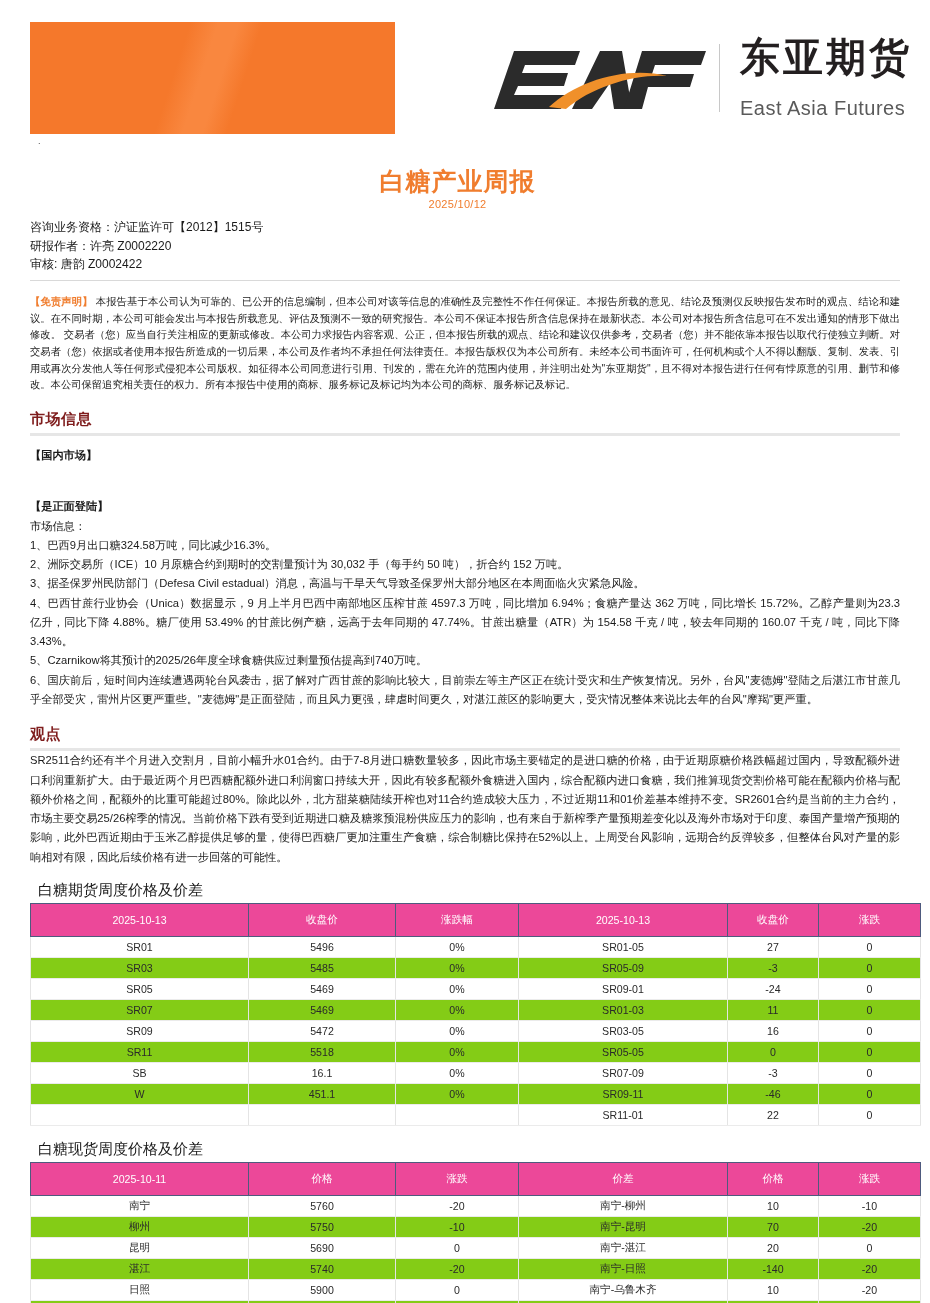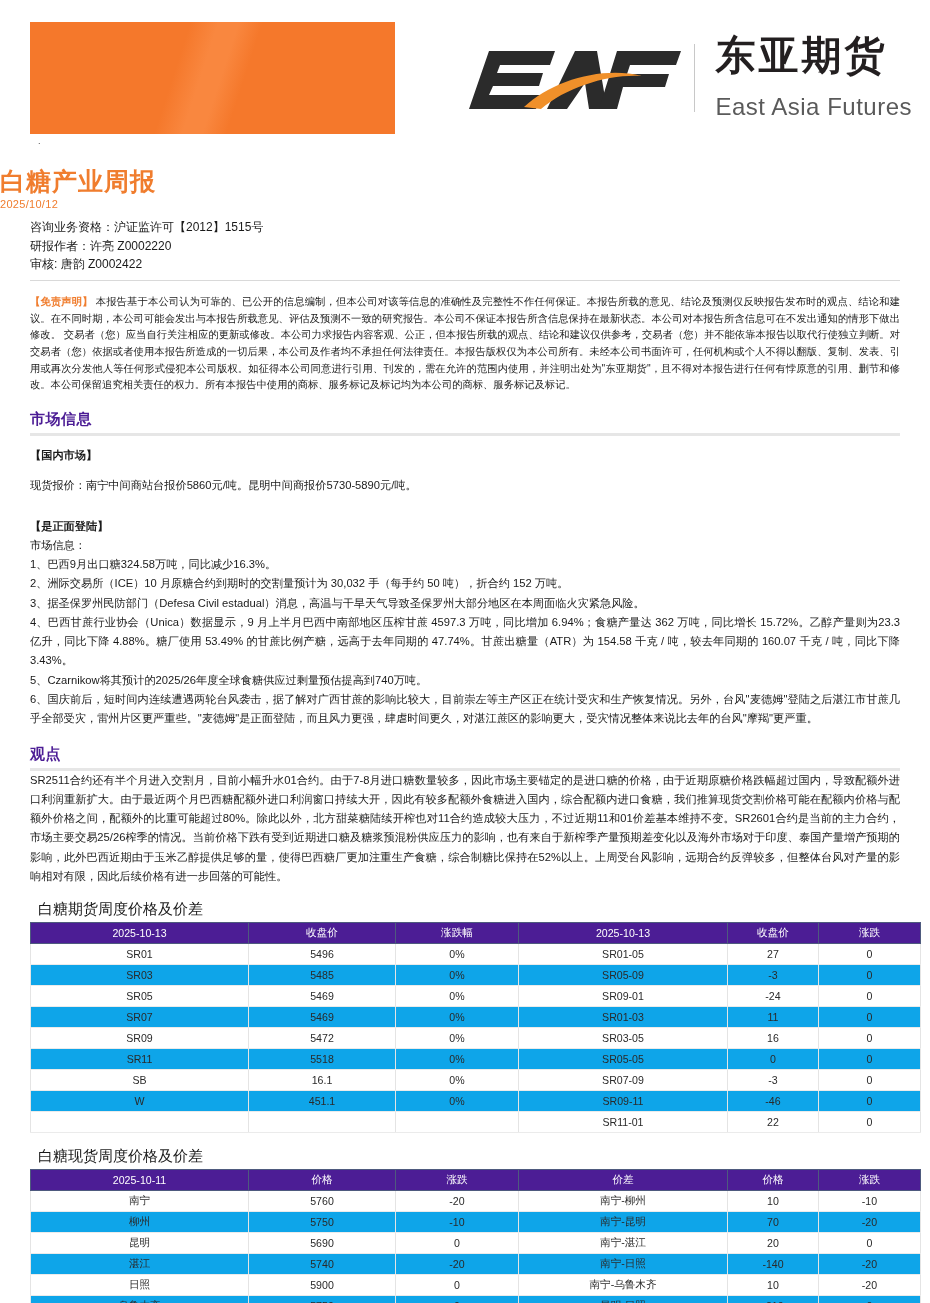--- a/index.html
+++ b/index.html
@@ -49,37 +49,37 @@
   }
   .brand-cn {
     font-size: 40px;
     font-weight: 700;
     letter-spacing: 3px;
     color: #231f20;
     line-height: 1.08;
     font-family: "DejaVu Sans", "Liberation Sans", sans-serif;
   }
   .brand-en {
-    font-size: 24px;
+    font-size: 20px;
     color: #5a5a5a;
     letter-spacing: 0.5px;
     line-height: 1.2;
     margin-top: 16px;
   }
 
   .tiny-dot {
     margin: 2px 0 0 38px;
     font-size: 9px;
     color: #444;
     height: 12px;
   }
 
   
   .title-block {
-    text-align: left;
+    text-align: center;
     padding-right: 15px;
     margin-top: 18px;
   }
   .report-title {
     color: #f07d2e;
     font-size: 25px;
     font-weight: 700;
     letter-spacing: 1px;
     line-height: 1.25;
     font-family: "DejaVu Sans", "Liberation Sans", sans-serif;
@@ -116,21 +116,21 @@
   }
 
   
   .section-head {
     margin: 16px 30px 0 30px;
   }
   .section-head h2 {
     margin: 0 0 4px 0;
     font-size: 15px;
     font-weight: 700;
-    color: #4c1d95;
+    color: #7f1d1d;
     letter-spacing: 0.5px;
     font-family: "DejaVu Sans", "Liberation Sans", sans-serif;
   }
   .section-rule {
     height: 3px;
     background: #e6e6e6;
     width: 100%;
   }
 
   .body-block {
@@ -153,38 +153,38 @@
     color: #1a1a1a;
   }
   table.grid {
     border-collapse: collapse;
     table-layout: fixed;
     margin-left: 30px;
     width: 890px;
     font-size: 10.6px;
   }
   table.grid th {
-    background: #4c1d95;
+    background: #ec4899;
     color: #ffffff;
     font-weight: 400;
-    height: 21px;
+    height: 33px;
     text-align: center;
     border: 1px solid #4e5a7e;
     font-size: 10.6px;
   }
   table.grid td {
     height: 21px;
     text-align: center;
     border-left: 1px solid #e4e4e4;
     border-right: 1px solid #e4e4e4;
     border-bottom: 1px solid #ebebeb;
     color: #2a2a2a;
     background: #ffffff;
   }
-  table.grid tr.alt td { background: #0ea5e9; }
+  table.grid tr.alt td { background: #84cc16; }
   table.grid td.blank { border-left-color: #e4e4e4; }
   .c1 { width: 218px; }
   .c2 { width: 147px; }
   .c3 { width: 123px; }
   .c4 { width: 209px; }
   .c5 { width: 91px; }
   .c6 { width: 102px; }
 </style>
 </head>
 <body>
@@ -226,21 +226,20 @@
   <span>本报告基于本公司认为可靠的、已公开的信息编制，但本公司对该等信息的准确性及完整性不作任何保证。本报告所载的意见、结论及预测仅反映报告发布时的观点、结论和建议。在不同时期，本公司可能会发出与本报告所载意见、评估及预测不一致的研究报告。本公司不保证本报告所含信息保持在最新状态。本公司对本报告所含信息可在不发出通知的情形下做出修改。 交易者（您）应当自行关注相应的更新或修改。本公司力求报告内容客观、公正，但本报告所载的观点、结论和建议仅供参考，交易者（您）并不能依靠本报告以取代行使独立判断。对交易者（您）依据或者使用本报告所造成的一切后果，本公司及作者均不承担任何法律责任。本报告版权仅为本公司所有。未经本公司书面许可，任何机构或个人不得以翻版、复制、发表、引用或再次分发他人等任何形式侵犯本公司版权。如征得本公司同意进行引用、刊发的，需在允许的范围内使用，并注明出处为"东亚期货"，且不得对本报告进行任何有悖原意的引用、删节和修改。本公司保留追究相关责任的权力。所有本报告中使用的商标、服务标记及标记均为本公司的商标、服务标记及标记。</span>
 </div>
 
 <div class="section-head">
   <h2>市场信息</h2>
   <div class="section-rule"></div>
 </div>
 <div class="body-block">
   <div class="sub-label">【国内市场】</div>
   <div class="gap-line"></div>
-  <div>现货报价：南宁中间商站台报价5860元/吨。昆明中间商报价5730-5890元/吨。</div>
   <div class="gap-line"></div>
   <div class="sub-label">【是正面登陆】</div>
   <div>市场信息：</div>
   <div>1、巴西9月出口糖324.58万吨，同比减少16.3%。</div>
   <div>2、洲际交易所（ICE）10 月原糖合约到期时的交割量预计为 30,032 手（每手约 50 吨），折合约 152 万吨。</div>
   <div>3、据圣保罗州民防部门（Defesa Civil estadual）消息，高温与干旱天气导致圣保罗州大部分地区在本周面临火灾紧急风险。</div>
   <div>4、巴西甘蔗行业协会（Unica）数据显示，9 月上半月巴西中南部地区压榨甘蔗 4597.3 万吨，同比增加 6.94%；食糖产量达 362 万吨，同比增长 15.72%。乙醇产量则为23.3 亿升，同比下降 4.88%。糖厂使用 53.49% 的甘蔗比例产糖，远高于去年同期的 47.74%。甘蔗出糖量（ATR）为 154.58 千克 / 吨，较去年同期的 160.07 千克 / 吨，同比下降 3.43%。</div>
   <div>5、Czarnikow将其预计的2025/26年度全球食糖供应过剩量预估提高到740万吨。</div>
   <div>6、国庆前后，短时间内连续遭遇两轮台风袭击，据了解对广西甘蔗的影响比较大，目前崇左等主产区正在统计受灾和生产恢复情况。另外，台风"麦德姆"登陆之后湛江市甘蔗几乎全部受灾，雷州片区更严重些。"麦德姆"是正面登陆，而且风力更强，肆虐时间更久，对湛江蔗区的影响更大，受灾情况整体来说比去年的台风"摩羯"更严重。</div>
 </div>

